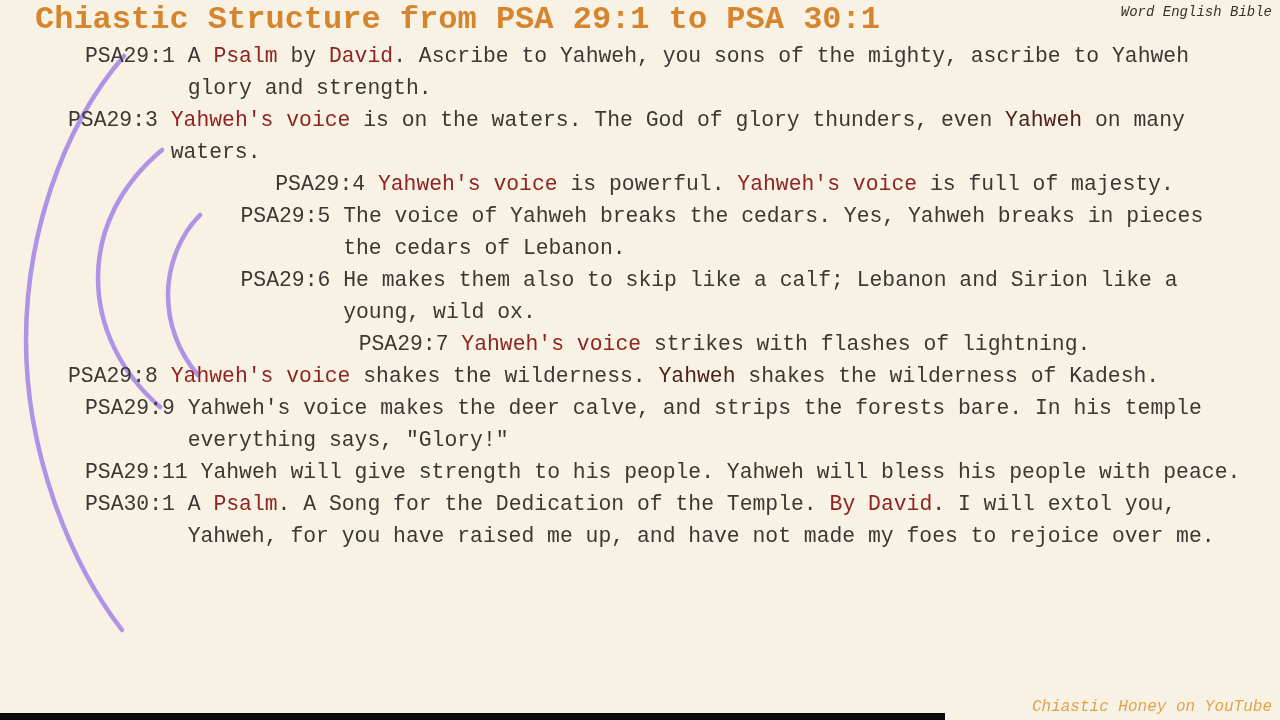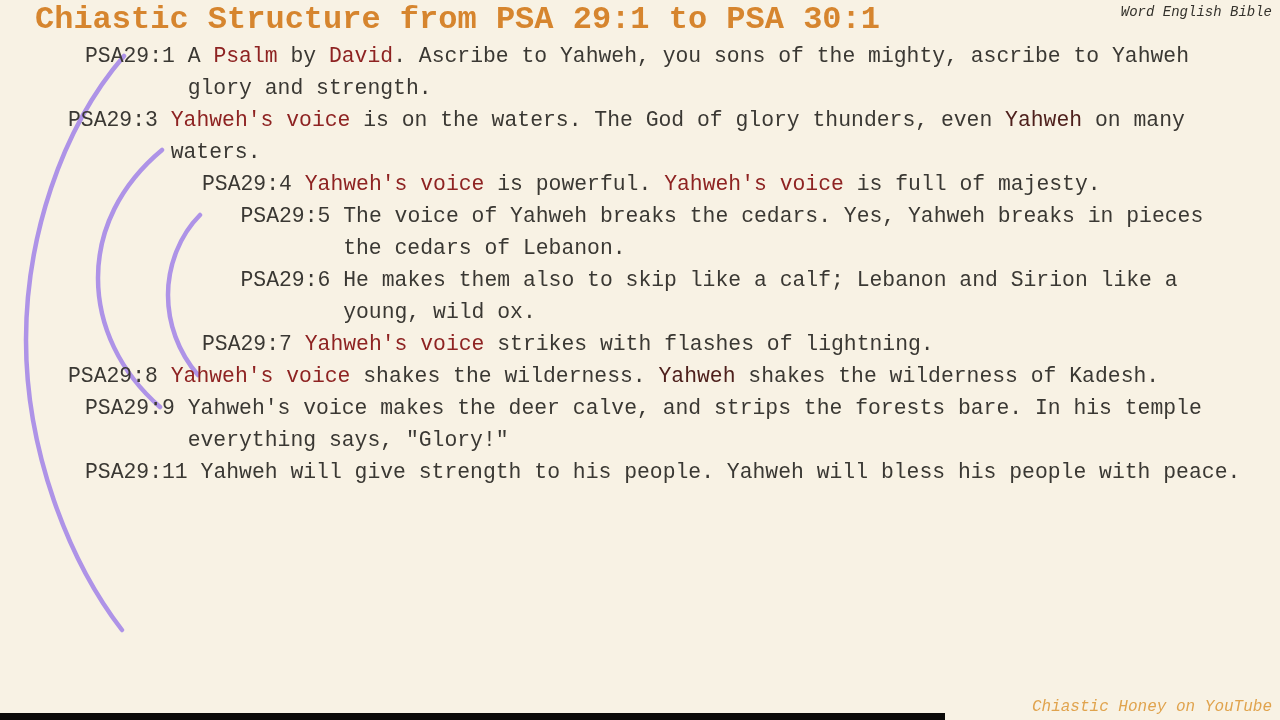--- a/index.html
+++ b/index.html
@@ -30,21 +30,21 @@
   }
   #verses{
     position:absolute;left:0;top:40px;
     width:1247px;
     font-size:21.4px;line-height:32px;
     color:var(--text,#3a3833);
   }
   .verse{display:block;padding-left:8ch;text-indent:-8ch;}
   .lvl0{margin-left:85px;}
   .lvl1{margin-left:68px;}
-  .lvl2{margin-left:202px;}
+  .lvl2{margin-left:202px;text-align:center;}
   .lvl3{margin-left:240.5px;}
   .seg-d{color:var(--text,#3a3833);}
   .seg-r{color:var(--red,#8e2322);}
   .seg-m{color:var(--maroon,#4e201c);}
   #arcs{position:absolute;left:0;top:0;pointer-events:none;}
   #arcs path{fill:none;stroke:var(--arc,#ae93e7);stroke-width:4.5;stroke-linecap:round;}
   .bottom-bar{
     position:absolute;left:0;bottom:0;
     width:945px;height:7px;
     background:var(--bar,#0b0a08);
@@ -67,18 +67,19 @@
   <div id="verses">
       <div class="verse lvl0"><span class="seg-d">PSA29:1</span> <span class="seg-d">A </span><span class="seg-r">Psalm</span><span class="seg-d"> by </span><span class="seg-r">David</span><span class="seg-d">. Ascribe to Yahweh, you sons of the mighty, ascribe to Yahweh glory and strength.</span></div>
       <div class="verse lvl1"><span class="seg-d">PSA29:3</span> <span class="seg-r">Yahweh's voice</span><span class="seg-d"> is on the waters. The God of glory thunders, even </span><span class="seg-m">Yahweh</span><span class="seg-d"> on many waters.</span></div>
       <div class="verse lvl2"><span class="seg-d">PSA29:4</span> <span class="seg-r">Yahweh's voice</span><span class="seg-d"> is powerful. </span><span class="seg-r">Yahweh's voice</span><span class="seg-d"> is full of majesty.</span></div>
       <div class="verse lvl3"><span class="seg-d">PSA29:5</span> <span class="seg-d">The voice of Yahweh breaks the cedars. Yes, Yahweh breaks in pieces the cedars of Lebanon.</span></div>
       <div class="verse lvl3"><span class="seg-d">PSA29:6</span> <span class="seg-d">He makes them also to skip like a calf; Lebanon and Sirion like a young, wild ox.</span></div>
       <div class="verse lvl2"><span class="seg-d">PSA29:7</span> <span class="seg-r">Yahweh's voice</span><span class="seg-d"> strikes with flashes of lightning.</span></div>
       <div class="verse lvl1"><span class="seg-d">PSA29:8</span> <span class="seg-r">Yahweh's voice</span><span class="seg-d"> shakes the wilderness. </span><span class="seg-m">Yahweh</span><span class="seg-d"> shakes the wilderness of Kadesh.</span></div>
       <div class="verse lvl0"><span class="seg-d">PSA29:9</span> <span class="seg-d">Yahweh's voice makes the deer calve, and strips the forests bare. In his temple everything says, "Glory!"</span></div>
       <div class="verse lvl0"><span class="seg-d">PSA29:11</span> <span class="seg-d">Yahweh will give strength to his people. Yahweh will bless his people with peace.</span></div>
+      <div class="verse lvl0"><span class="seg-d">PSA30:1</span> <span class="seg-d">A </span><span class="seg-r">Psalm</span><span class="seg-d">. A Song for the Dedication of the Temple. </span><span class="seg-r">By David</span><span class="seg-d">. I will extol you, Yahweh, for you have raised me up, and have not made my foes to rejoice over me.</span></div>
     </div>
 
   <div class="credit">Chiastic Honey on YouTube</div>
 
   <div class="bottom-bar"></div>
 </div>
 
 </body></html>

